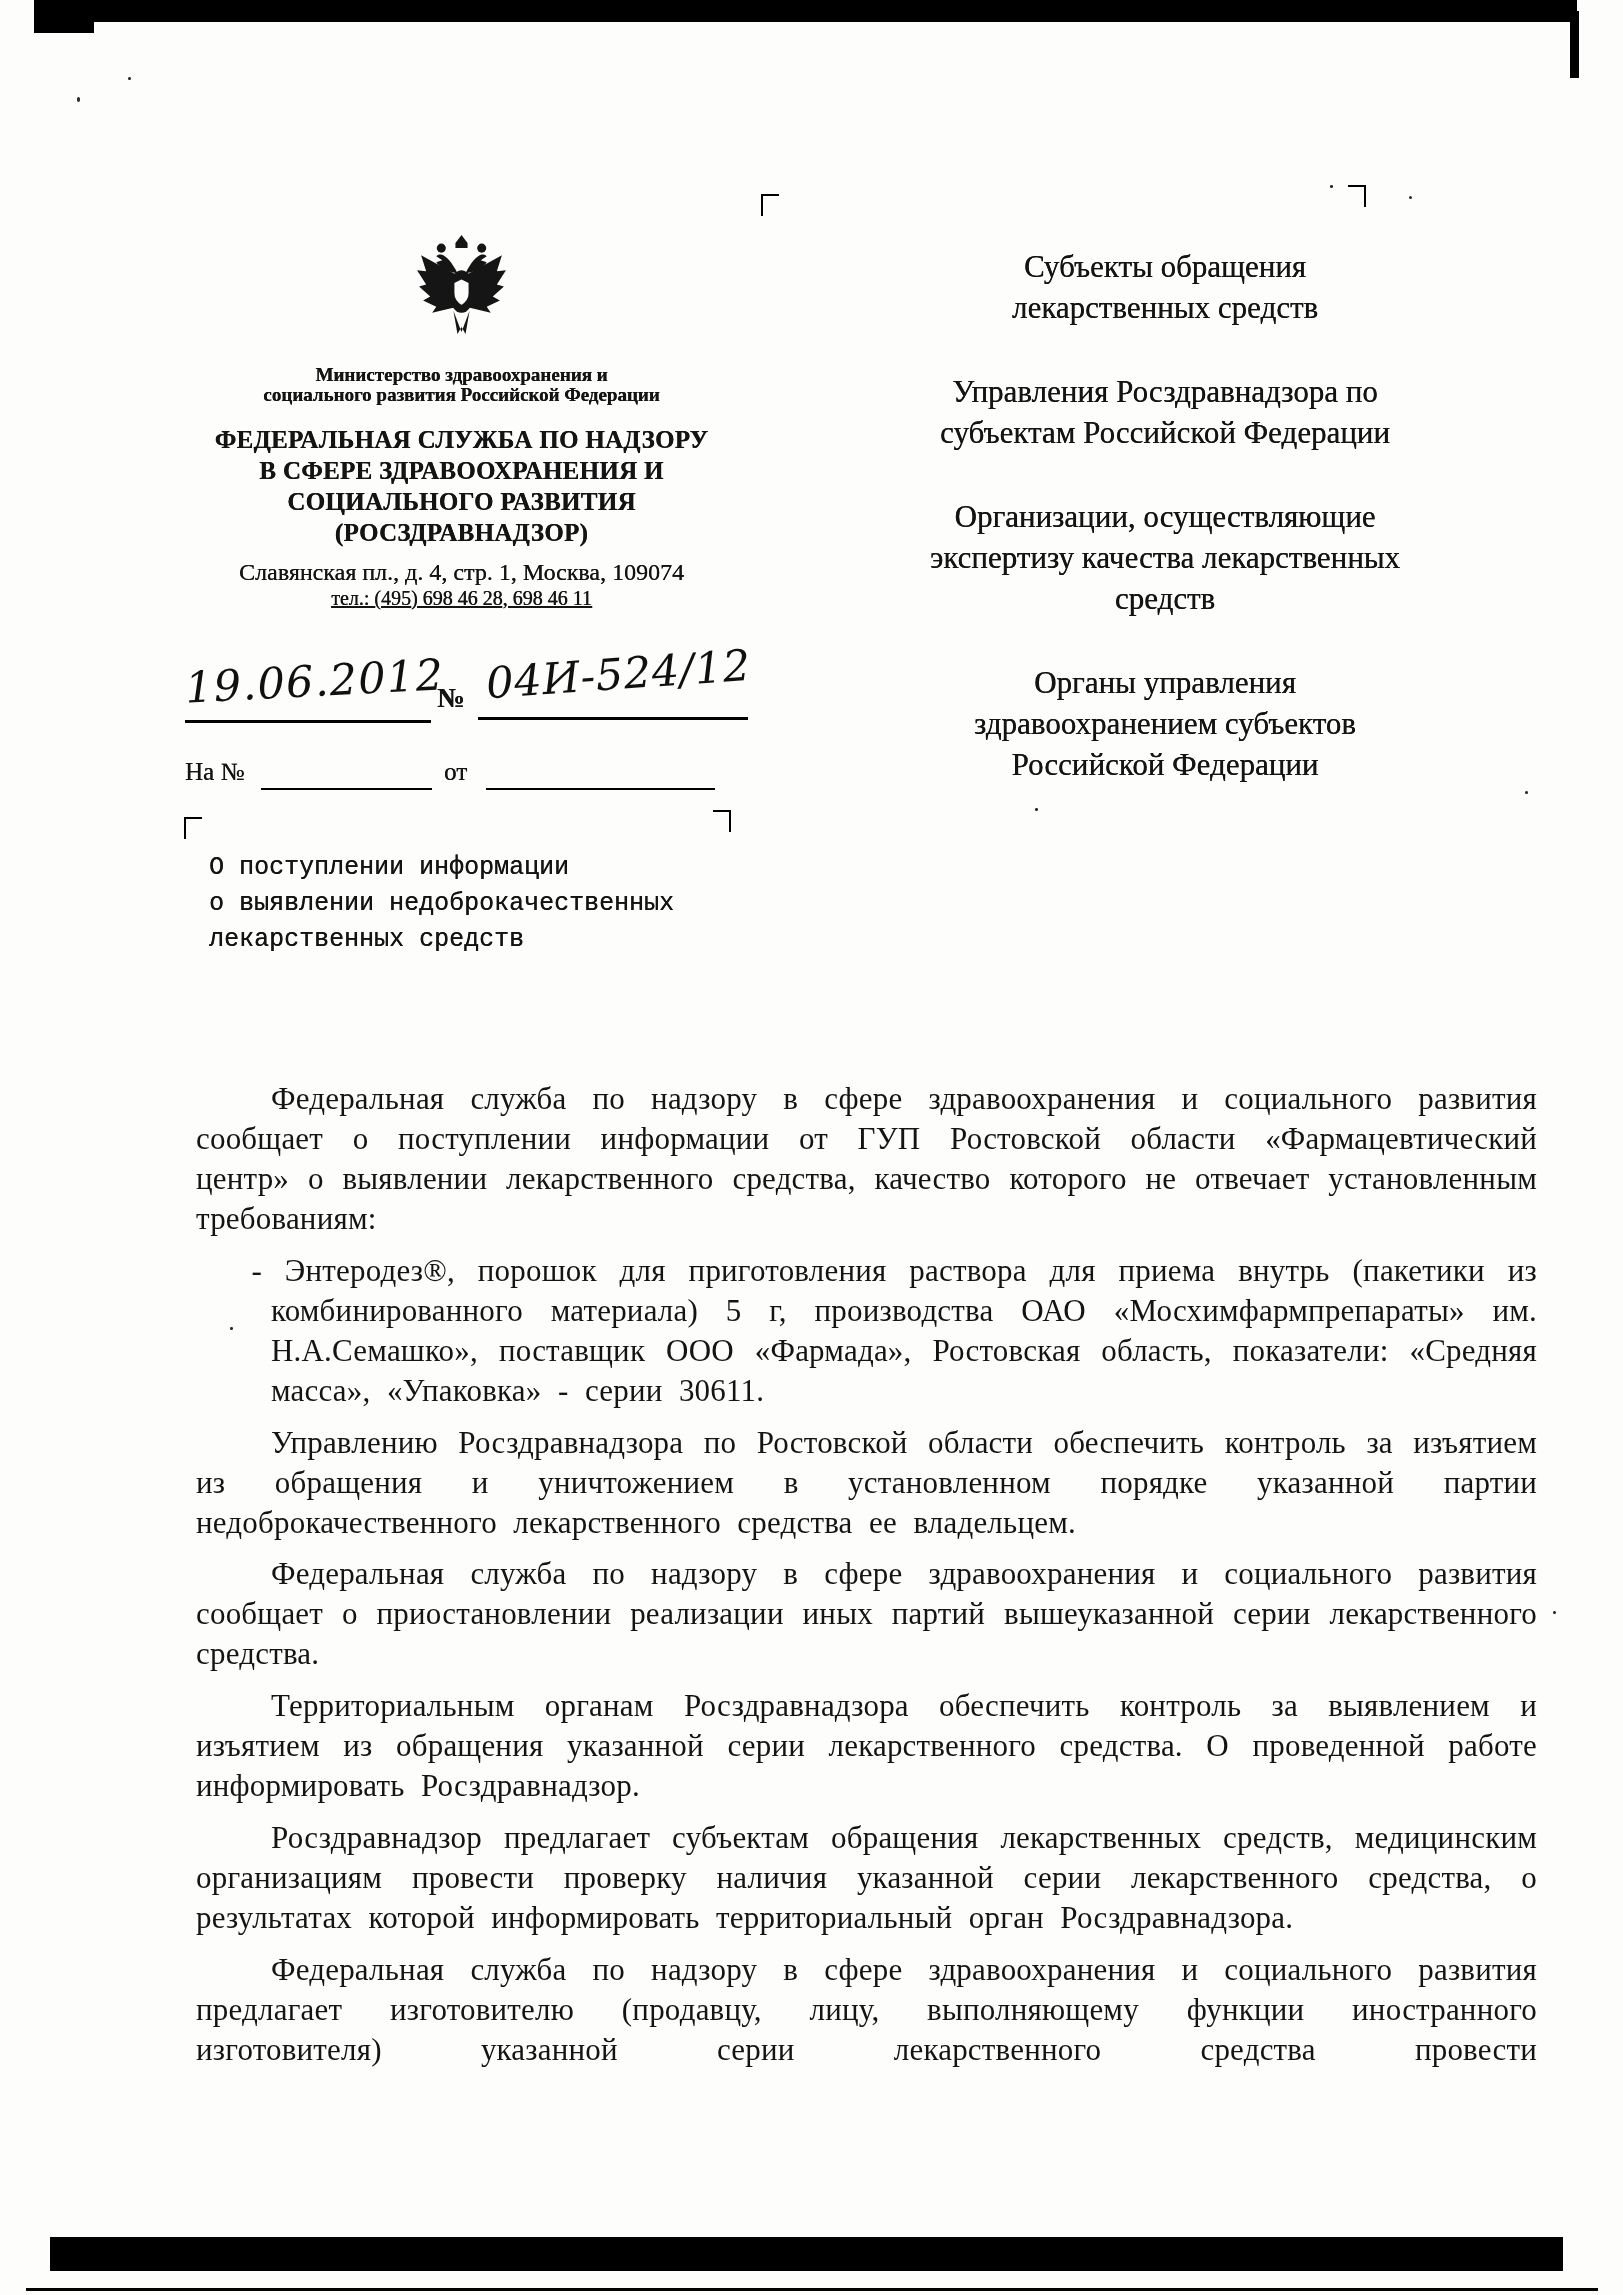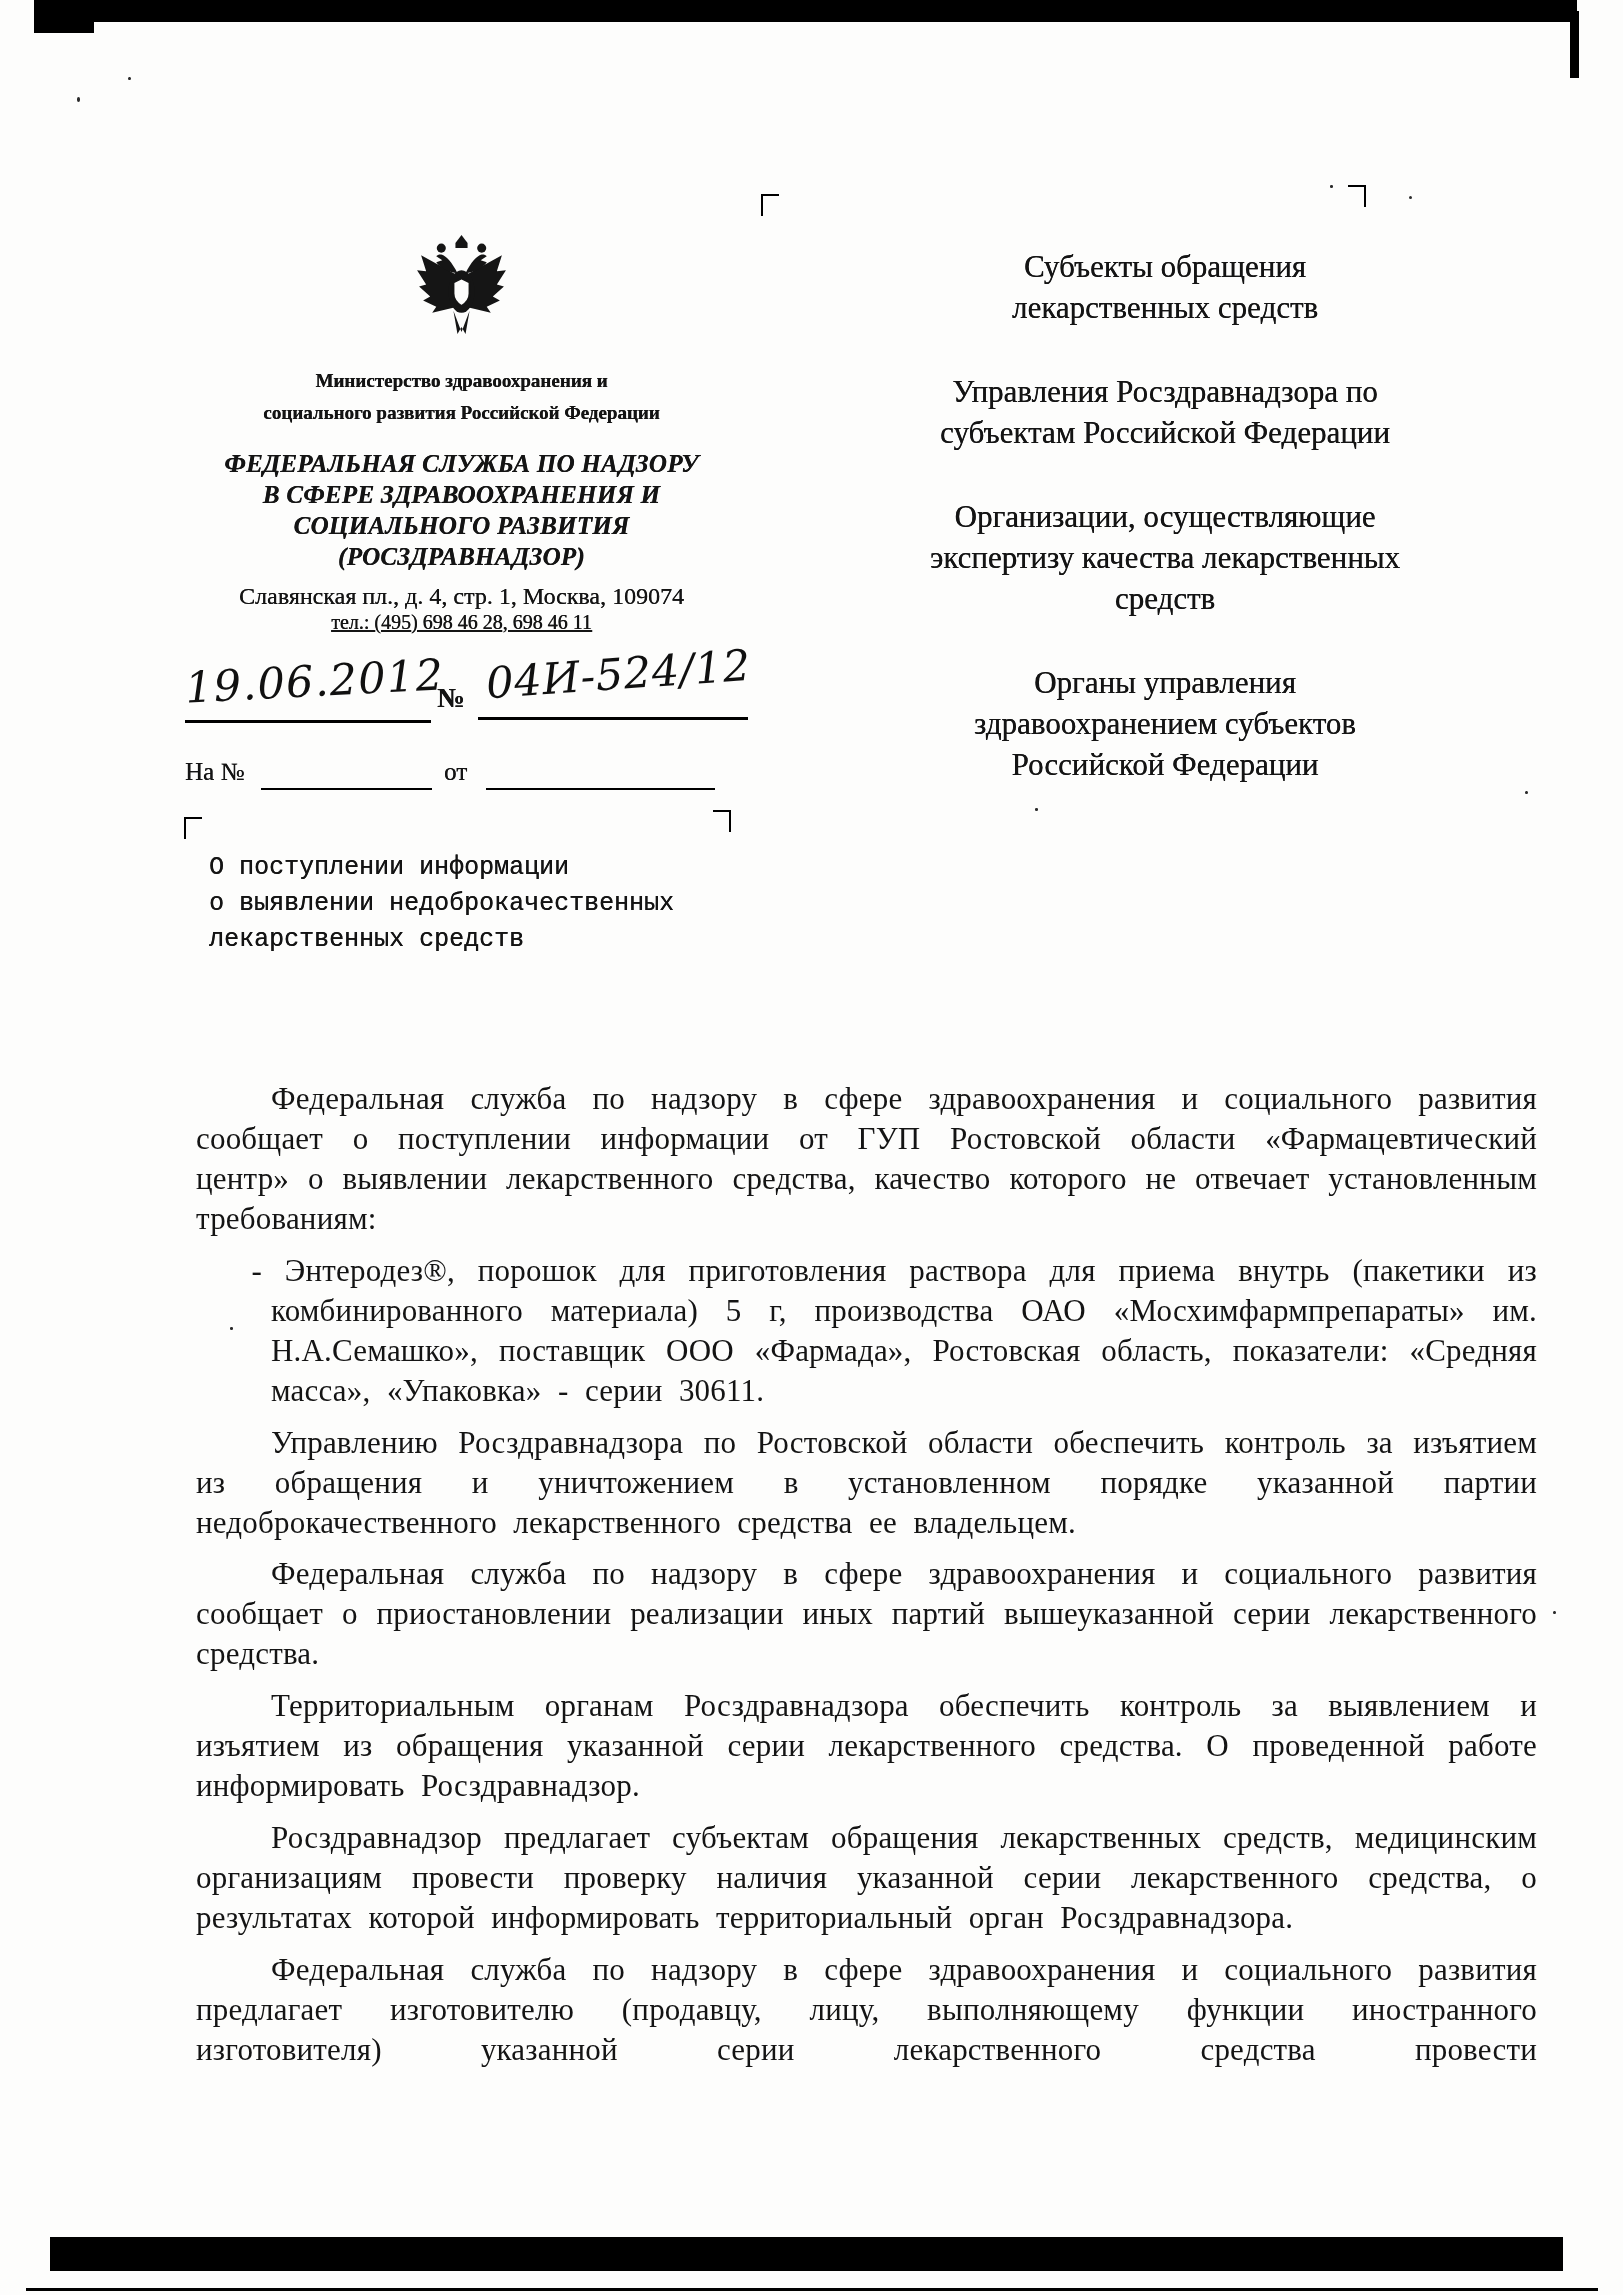--- a/index.html
+++ b/index.html
@@ -19,22 +19,22 @@
   .speck { position:absolute; background:#2a2a2a; border-radius:50%; }
 
   
   .crop { position:absolute; width:18.3px; height:22px; }
   .crop.tl { border-left:2.6px solid #000; border-top:2.6px solid #000; }
   .crop.tr { border-right:2.6px solid #000; border-top:2.6px solid #000; }
 
   
   .lh-col { position:absolute; left:167px; top:230px; width:589px; text-align:center; }
   .emblem { width:101px; height:117px; margin:0 auto 18.3px auto; display:block; }
-  .ministry { font-weight:bold; font-size:19px; line-height:32px; white-space:pre-line;margin-top:8px; }
-  .agency { margin-top:18.3px; font-weight:bold; font-size:25px; line-height:31px; white-space:pre-line; letter-spacing:0.3px;font-style:italic; }
+  .ministry { font-weight:bold; font-size:19px; line-height:20px; white-space:pre-line;margin-top:8px; }
+  .agency { margin-top:18.3px; font-weight:bold; font-size:25px; line-height:31px; white-space:pre-line; letter-spacing:0.3px; }
   .addr { margin-top:11px; font-size:24px; line-height:26px; }
   .phone { font-size:20px; line-height:26px;text-decoration:underline; }
 
   
   .hand { position:absolute; font-family:"DejaVu Serif", serif; font-style:italic; color:#101010; }
   .hand-date { left:185px; top:656px; font-size:43px; transform:rotate(-3deg); letter-spacing:1.3px; }
   .hand-num  { left:486px; top:649px;  font-size:43px; transform:rotate(-4deg); letter-spacing:0.7px; }
   .num-sign  { position:absolute; left:437px; top:682px; font-size:27.5px; font-weight:bold; }
   .uline { position:absolute; height:2.6px; background:#000; }
 

